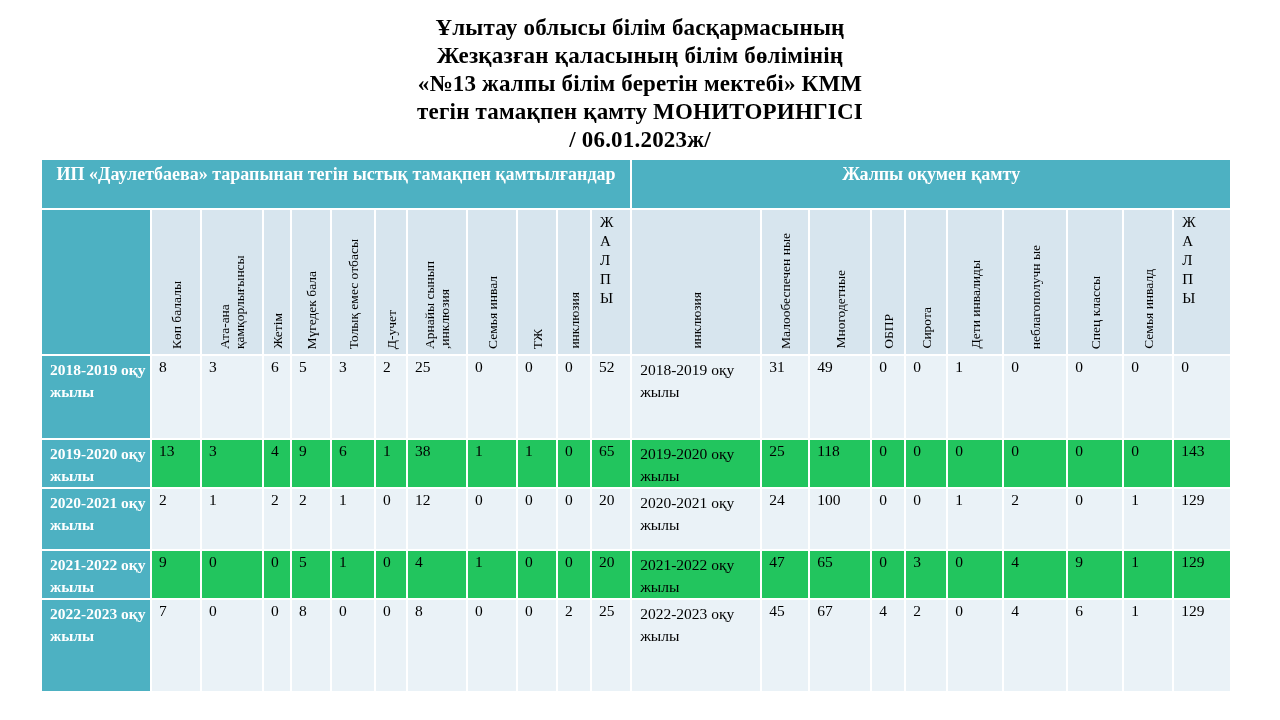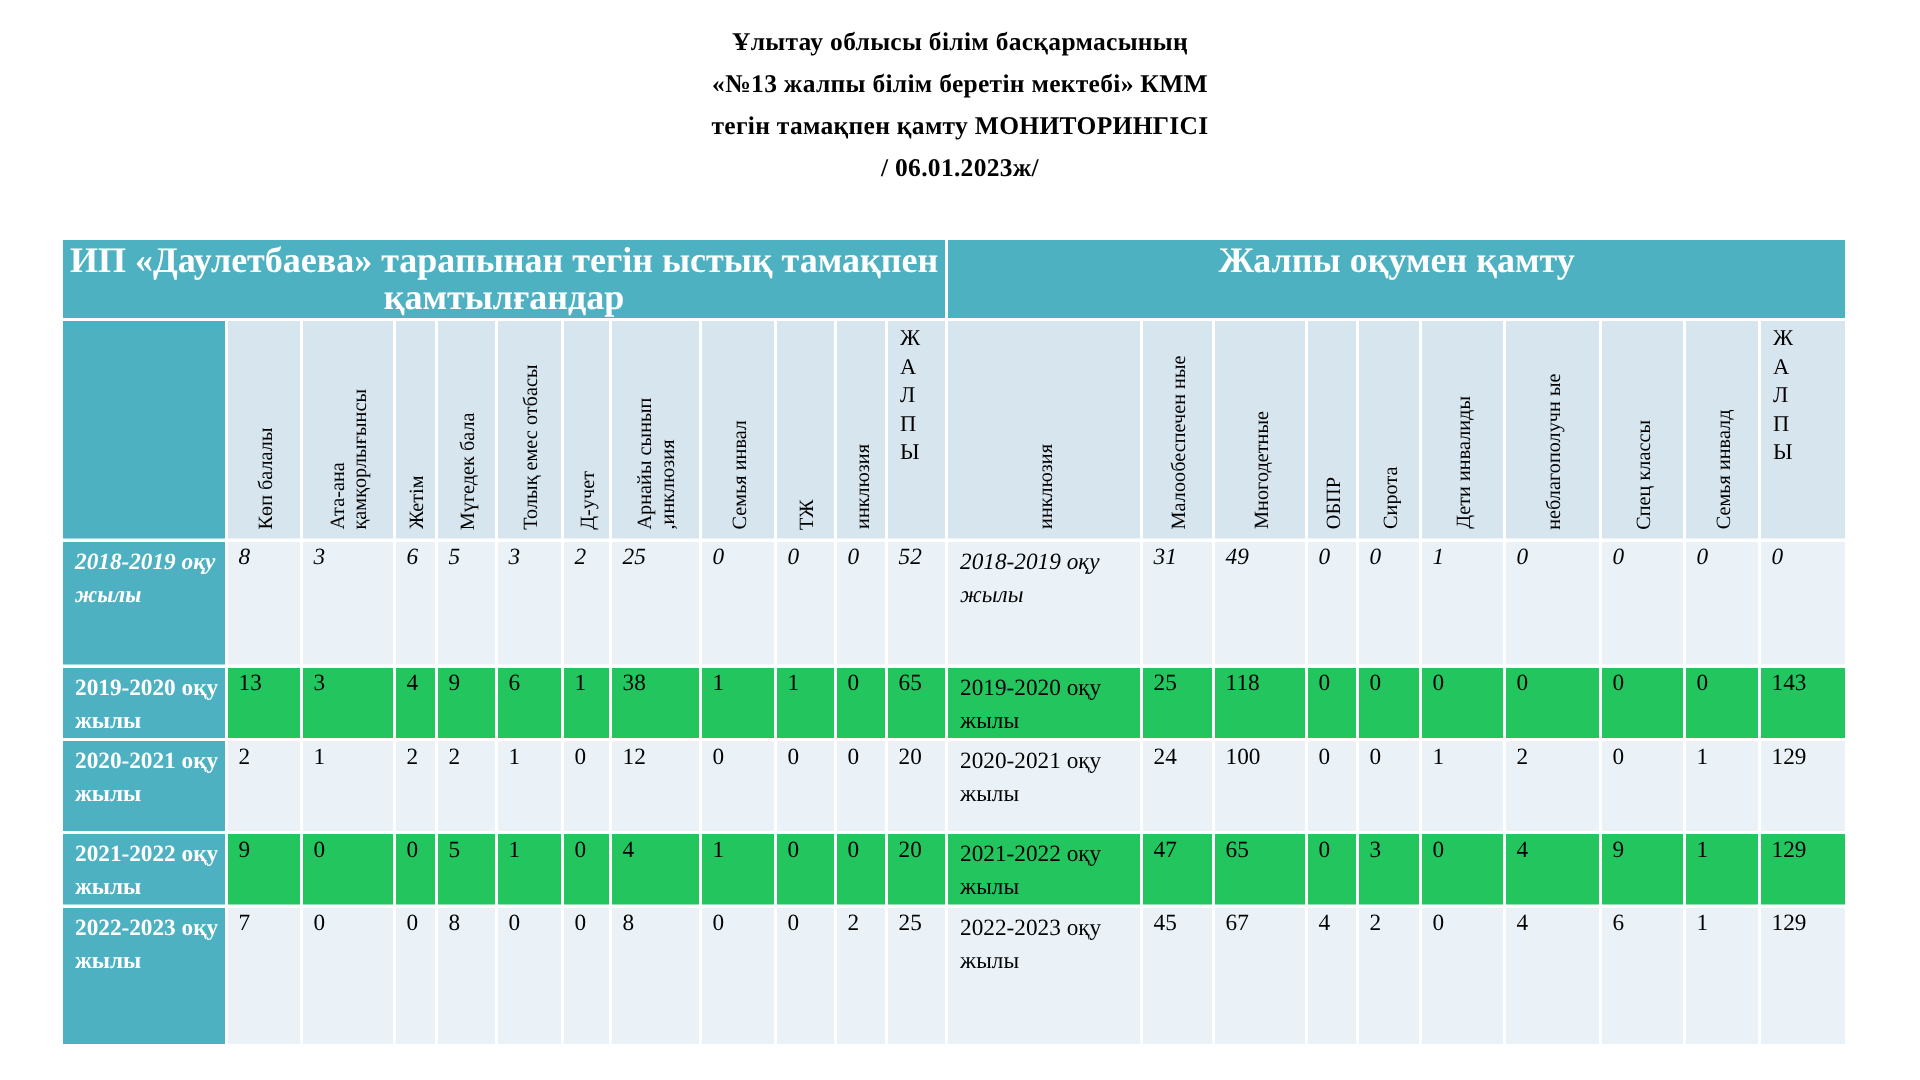--- a/index.html
+++ b/index.html
@@ -2,55 +2,56 @@
 <html><head>
 <meta charset="utf-8">
 <style>
   html,body { margin:0; padding:0; }
   body {
     width:1280px; height:720px; background:#ffffff;
     font-family:"Liberation Serif", serif; color:#000;
     position:relative; overflow:hidden;
   }
   .title-block { padding-top:14px; text-align:center; }
-  .title-line { font-size:17px; font-weight:bold; line-height:28px; letter-spacing:0.2px; }
+  .title-line { font-size:23px; font-weight:bold; line-height:28px; letter-spacing:0.2px; }
 
   .tbl-wrap { position:absolute; left:40px; top:158px; }
   table { border-collapse:collapse; table-layout:fixed; width:1190px; }
   th, td { border:2px solid #ffffff; padding:0; overflow:hidden; font-weight:normal; }
 
   .band {
-    background:#4DB1C2; color:#fff; font-weight:bold; font-size:24px;
+    background:#4DB1C2; color:#fff; font-weight:bold; font-size:18px;
     text-align:center; vertical-align:top; height:46px; line-height:25px; padding-top:2px;
   }
   .hdr  { background:#D7E5EE; height:140px; vertical-align:bottom; text-align:center; }
   .hdr-teal { background:#4DB1C2; }
   .rot {
     writing-mode:vertical-rl; transform:rotate(180deg);
     display:inline-block; max-height:138px; font-size:13.5px; line-height:15px;
     text-align:left; padding:1px 0;
   }
   .vs { vertical-align:top; text-align:left; }
   .vstack { white-space:pre-line; font-size:15px; line-height:19px; padding:3px 0 0 8px; }
 
   .ylab  { background:#4DB1C2; color:#fff; font-weight:bold; font-size:15.5px;
            vertical-align:top; padding:3px 2px 0 8px; line-height:22px; }
   .ylab2 { font-size:15.5px; vertical-align:top; padding:3px 2px 0 8px; line-height:22px; }
   td.v   { font-size:15.5px; vertical-align:top; padding:2px 0 0 7px; }
 
   tr.ra .c { background:#EAF2F7; }
   tr.rb .c { background:#22c55e; }
-  tr.h1 { height:84px;font-style:italic; } tr.h2 { height:45px; } tr.h3 { height:62px; }
+  tr.h1 { height:84px; } tr.h2 { height:45px; } tr.h3 { height:62px; }
   tr.h4 { height:47px; } tr.h5 { height:93px;margin-top:23px; }
 </style>
 </head>
 <body>
 
 <div class="title-block">
   <div class="title-line">Ұлытау облысы білім басқармасының</div>
+  <div class="title-line">Жезқазған қаласының білім бөлімінің</div>
   <div class="title-line">«№13 жалпы  білім беретін мектебі» КММ</div>
   <div class="title-line">тегін тамақпен қамту  МОНИТОРИНГІСІ</div>
   <div class="title-line">/ 06.01.2023ж/</div>
 </div>
 
 <div class="tbl-wrap">
 <table>
   <colgroup>
     <col style="width:110px">
         <col style="width:50px">

